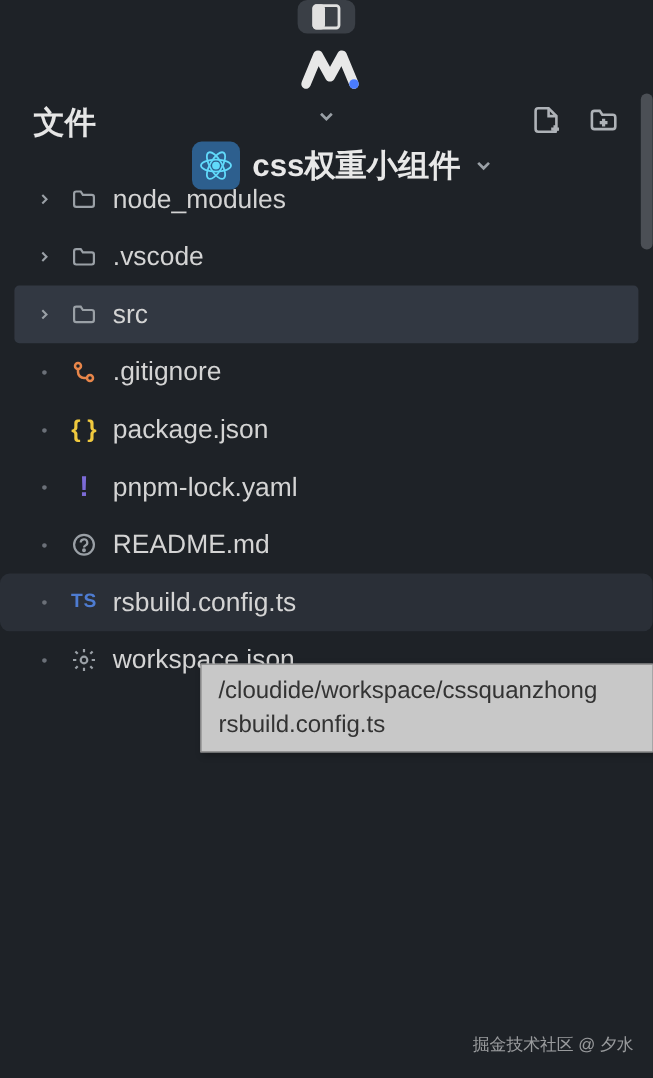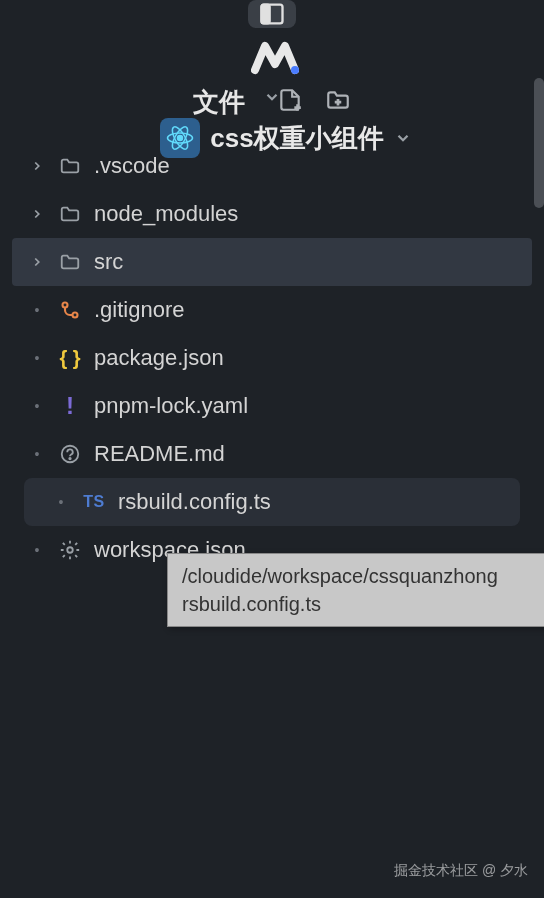--- a/index.html
+++ b/index.html
@@ -54,21 +54,21 @@
       justify-content: center;
     }
     .project-name {
       font-size: 26px;
       font-weight: 700;
       color: #e8e8e8;
     }
     .section-header {
       display: flex;
       align-items: center;
-      justify-content: center;
+      justify-content: space-between;
       padding: 0 28px;
       height: 68px;
       gap: 32px;
     }
     .section-title {
       font-size: 26px;
       font-weight: 700;
       color: #e6e6e6;
     }
     .header-actions {
@@ -84,21 +84,21 @@
       display: flex;
       align-items: center;
       height: 48px;
       padding-left: 28px;
       gap: 10px;
       font-size: 22px;
       color: #d4d4d4;
       cursor: pointer;
     }
     .tree-item.selected { background: #323842; border-radius: 4px; margin: 0 12px; padding-left: 16px; }
-    .tree-item.hover { background: #2a2f37; border-radius: 8px; margin: 0 24px; }
+    .tree-item.hover { background: #2a2f37; border-radius: 8px; margin: 0 0; }
     .tree-item .arrow { width: 18px; color: #9aa0a6; display: flex; justify-content: center; }
     .tree-item .dot { width: 18px; display: flex; justify-content: center; }
     .tree-item .dot::before { content: "•"; color: #6b7078; font-size: 14px; }
     .tree-item .icon { width: 28px; display: flex; justify-content: center; align-items: center; }
     .tree-item .label { white-space: nowrap; }
     .icon-folder { color: #9aa0a6; }
     .icon-git { color: #e8864a; font-weight: bold; }
     .icon-json { color: #f0c93e; font-weight: bold; font-size: 20px; }
     .icon-yaml { color: #7c6bd6; font-weight: bold; font-size: 24px; }
     .icon-ts { color: #4e7cd1; font-weight: 700; font-size: 16px; letter-spacing: 0.5px; }
@@ -199,34 +199,34 @@
       <span class="arrow">
         <svg width="14" height="14" viewBox="0 0 24 24" fill="none" stroke="currentColor" stroke-width="3">
           <path d="M9 6l6 6-6 6"></path>
         </svg>
       </span>
       <span class="icon">
         <svg width="22" height="22" viewBox="0 0 24 24" fill="none" stroke="currentColor" stroke-width="2" class="icon-folder">
           <path d="M3 7a2 2 0 0 1 2-2h4l2 3h8a2 2 0 0 1 2 2v7a2 2 0 0 1-2 2H5a2 2 0 0 1-2-2V7z"></path>
         </svg>
       </span>
-      <span class="label">.vscode</span>
+      <span class="label">node_modules</span>
     </div>
     <div class="tree-item">
       <span class="arrow">
         <svg width="14" height="14" viewBox="0 0 24 24" fill="none" stroke="currentColor" stroke-width="3">
           <path d="M9 6l6 6-6 6"></path>
         </svg>
       </span>
       <span class="icon">
         <svg width="22" height="22" viewBox="0 0 24 24" fill="none" stroke="currentColor" stroke-width="2" class="icon-folder">
           <path d="M3 7a2 2 0 0 1 2-2h4l2 3h8a2 2 0 0 1 2 2v7a2 2 0 0 1-2 2H5a2 2 0 0 1-2-2V7z"></path>
         </svg>
       </span>
-      <span class="label">node_modules</span>
+      <span class="label">.vscode</span>
     </div>
     <div class="tree-item selected">
       <span class="arrow">
         <svg width="14" height="14" viewBox="0 0 24 24" fill="none" stroke="currentColor" stroke-width="3">
           <path d="M9 6l6 6-6 6"></path>
         </svg>
       </span>
       <span class="icon">
         <svg width="22" height="22" viewBox="0 0 24 24" fill="none" stroke="currentColor" stroke-width="2" class="icon-folder">
           <path d="M3 7a2 2 0 0 1 2-2h4l2 3h8a2 2 0 0 1 2 2v7a2 2 0 0 1-2 2H5a2 2 0 0 1-2-2V7z"></path>

